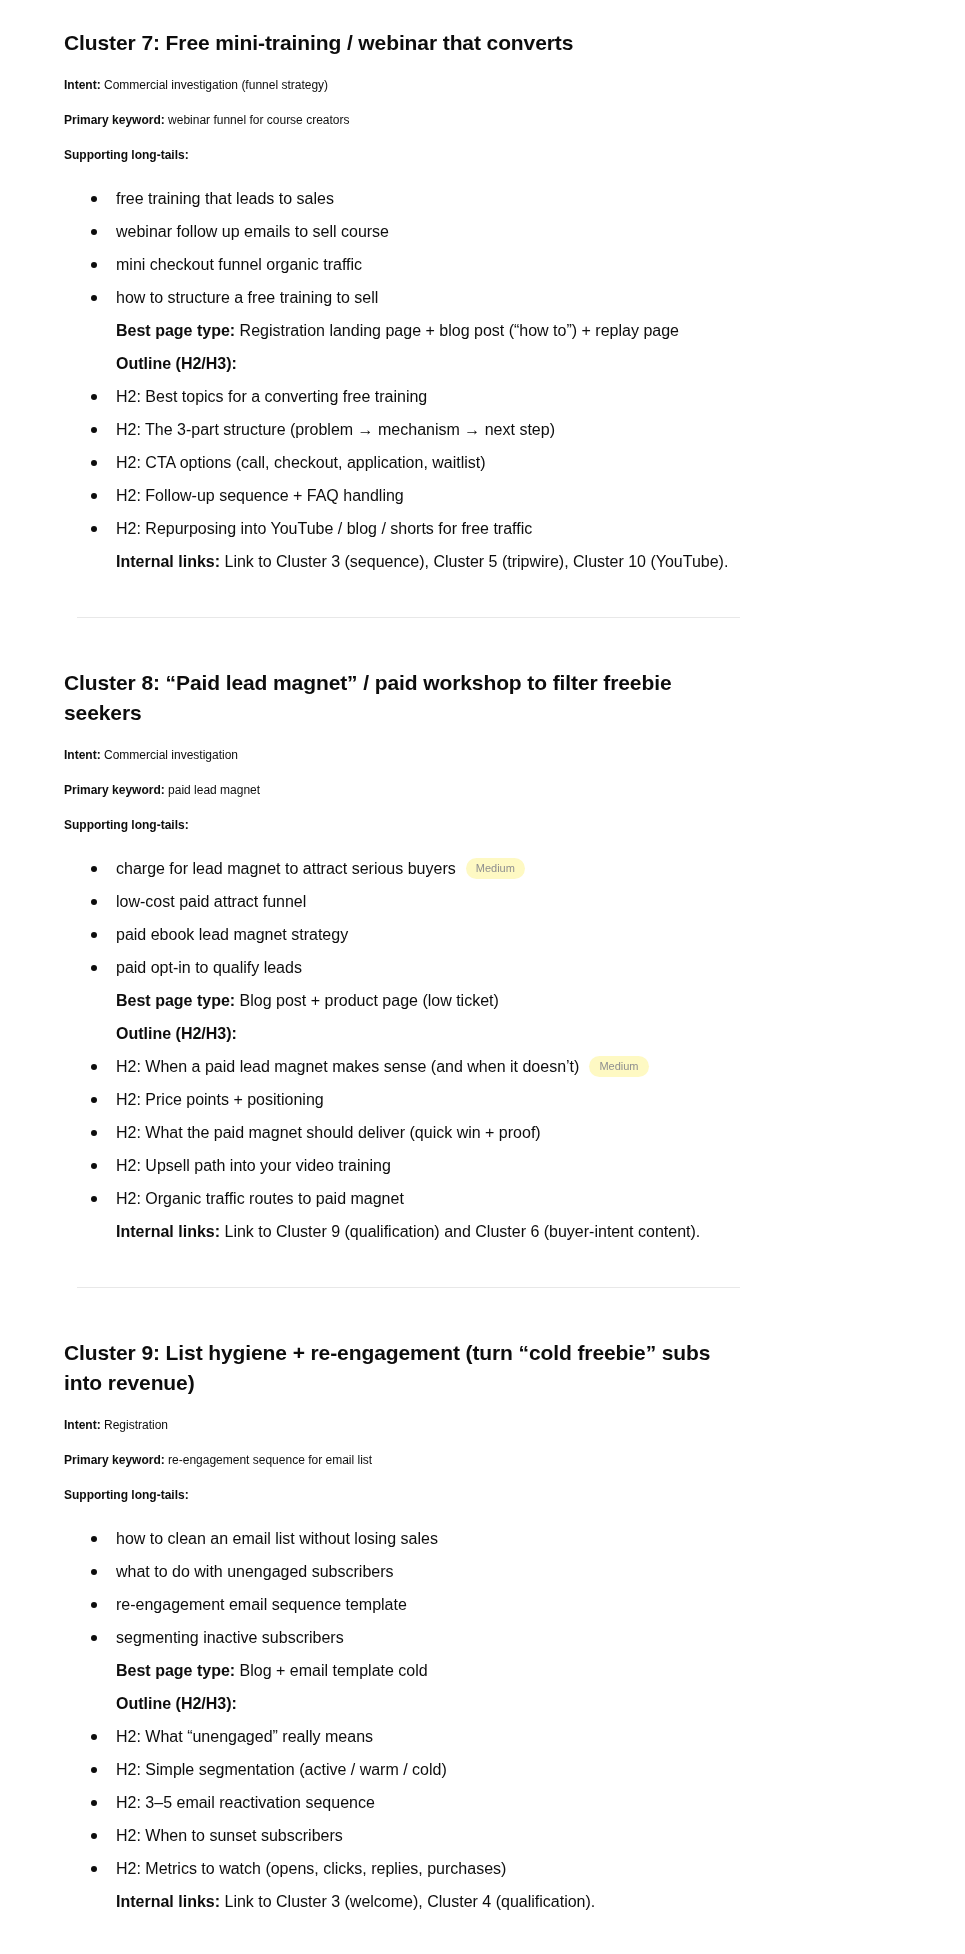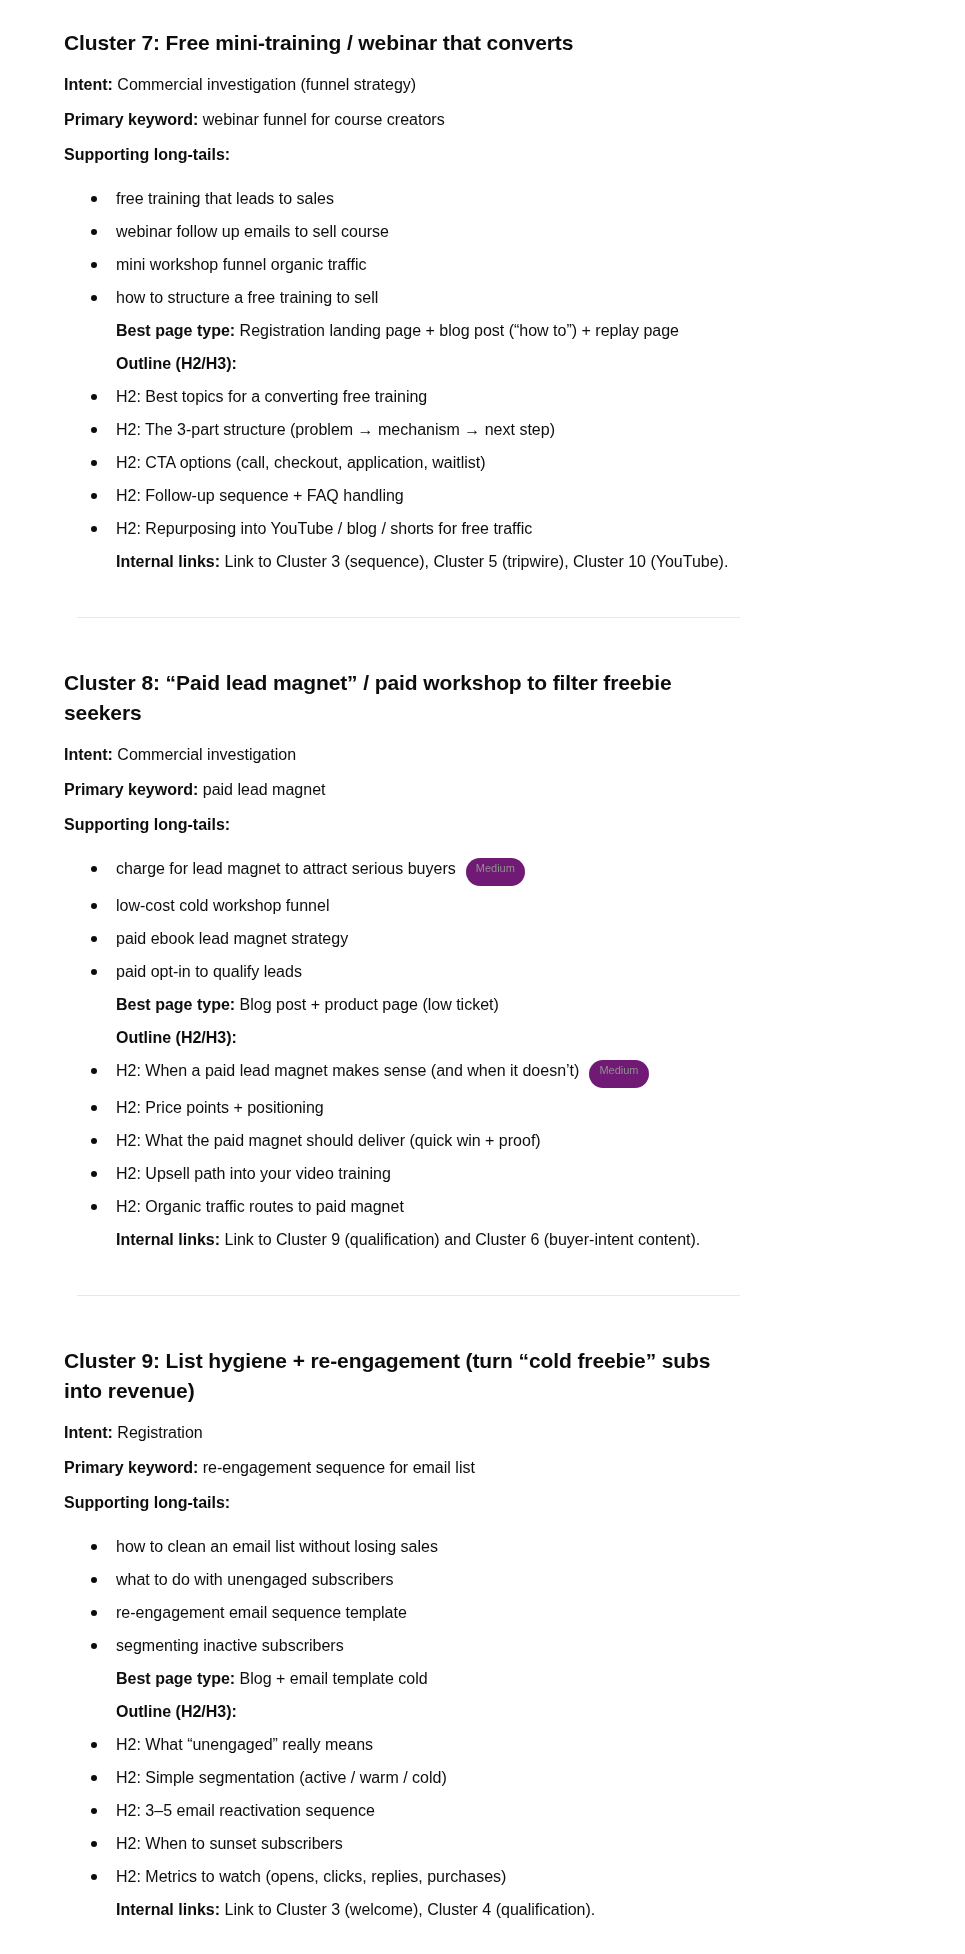--- a/index.html
+++ b/index.html
@@ -20,21 +20,21 @@
   }
   .section { }
   .section-title {
     font-size: 21px;
     line-height: 30px;
     font-weight: 700;
     margin: 0 0 14px 0;
     letter-spacing: -0.1px;
   }
   .meta-line {
-    font-size: 16px;
+    font-size: 12px;
     line-height: 26px;
     margin: 0 0 9px 0;
   }
   .meta-line strong, .cont-label {
     font-weight: 700;
   }
   .list {
     margin-top: 18px;
   }
   .line {
@@ -49,25 +49,25 @@
     left: 27px;
     top: 10px;
     width: 6px;
     height: 6px;
     border-radius: 50%;
     background: #0d0d0d;
   }
   .badge {
     display: inline-block;
     margin-left: 10px;
-    background: #701a75;
+    background: #fef9c3;
     color: #8f8f8f;
     font-size: 11px;
     line-height: 11px;
-    padding: 5px 10px 12px 10px;
+    padding: 5px 10px 5px 10px;
     border-radius: 999px;
     vertical-align: 2px;
     white-space: nowrap;
   }
   .divider {
     height: 1px;
     background: #e8e8e8;
     margin: 42px 12px 50px 13px;
   }
 </style>
@@ -77,41 +77,41 @@
 <main class="page">
   <div id="content">
       <section class="section">
         <h3 class="section-title">Cluster 7: Free mini-training / webinar that converts</h3>
         <p class="meta-line"><strong>Intent:</strong><span> Commercial investigation (funnel strategy)</span></p>
         <p class="meta-line"><strong>Primary keyword:</strong><span> webinar funnel for course creators</span></p>
         <p class="meta-line"><strong>Supporting long-tails:</strong><span></span></p>
         <div class="list">
           <div class="line bulleted"><span class="dot"></span><span>free training that leads to sales</span></div>
           <div class="line bulleted"><span class="dot"></span><span>webinar follow up emails to sell course</span></div>
-          <div class="line bulleted"><span class="dot"></span><span>mini workshop funnel organic traffic</span></div>
+          <div class="line bulleted"><span class="dot"></span><span>mini checkout funnel organic traffic</span></div>
           <div class="line bulleted"><span class="dot"></span><span>how to structure a free training to sell</span></div>
           <div class="line"><strong class="cont-label">Best page type:</strong><span> Registration landing page + blog post (“how to”) + replay page</span></div>
           <div class="line"><strong class="cont-label">Outline (H2/H3):</strong><span></span></div>
           <div class="line bulleted"><span class="dot"></span><span>H2: Best topics for a converting free training</span></div>
           <div class="line bulleted"><span class="dot"></span><span>H2: The 3-part structure (problem → mechanism → next step)</span></div>
           <div class="line bulleted"><span class="dot"></span><span>H2: CTA options (call, checkout, application, waitlist)</span></div>
           <div class="line bulleted"><span class="dot"></span><span>H2: Follow-up sequence + FAQ handling</span></div>
           <div class="line bulleted"><span class="dot"></span><span>H2: Repurposing into YouTube / blog / shorts for free traffic</span></div>
           <div class="line"><strong class="cont-label">Internal links:</strong><span> Link to Cluster 3 (sequence), Cluster 5 (tripwire), Cluster 10 (YouTube).</span></div>
         </div>
       </section>
       <div class="divider"></div>
       <section class="section">
         <h3 class="section-title">Cluster 8: “Paid lead magnet” / paid workshop to filter freebie seekers</h3>
         <p class="meta-line"><strong>Intent:</strong><span> Commercial investigation</span></p>
         <p class="meta-line"><strong>Primary keyword:</strong><span> paid lead magnet</span></p>
         <p class="meta-line"><strong>Supporting long-tails:</strong><span></span></p>
         <div class="list">
           <div class="line bulleted"><span class="dot"></span><span>charge for lead magnet to attract serious buyers</span><span class="badge">Medium</span></div>
-          <div class="line bulleted"><span class="dot"></span><span>low-cost cold workshop funnel</span></div>
+          <div class="line bulleted"><span class="dot"></span><span>low-cost paid attract funnel</span></div>
           <div class="line bulleted"><span class="dot"></span><span>paid ebook lead magnet strategy</span></div>
           <div class="line bulleted"><span class="dot"></span><span>paid opt-in to qualify leads</span></div>
           <div class="line"><strong class="cont-label">Best page type:</strong><span> Blog post + product page (low ticket)</span></div>
           <div class="line"><strong class="cont-label">Outline (H2/H3):</strong><span></span></div>
           <div class="line bulleted"><span class="dot"></span><span>H2: When a paid lead magnet makes sense (and when it doesn’t)</span><span class="badge">Medium</span></div>
           <div class="line bulleted"><span class="dot"></span><span>H2: Price points + positioning</span></div>
           <div class="line bulleted"><span class="dot"></span><span>H2: What the paid magnet should deliver (quick win + proof)</span></div>
           <div class="line bulleted"><span class="dot"></span><span>H2: Upsell path into your video training</span></div>
           <div class="line bulleted"><span class="dot"></span><span>H2: Organic traffic routes to paid magnet</span></div>
           <div class="line"><strong class="cont-label">Internal links:</strong><span> Link to Cluster 9 (qualification) and Cluster 6 (buyer-intent content).</span></div>

